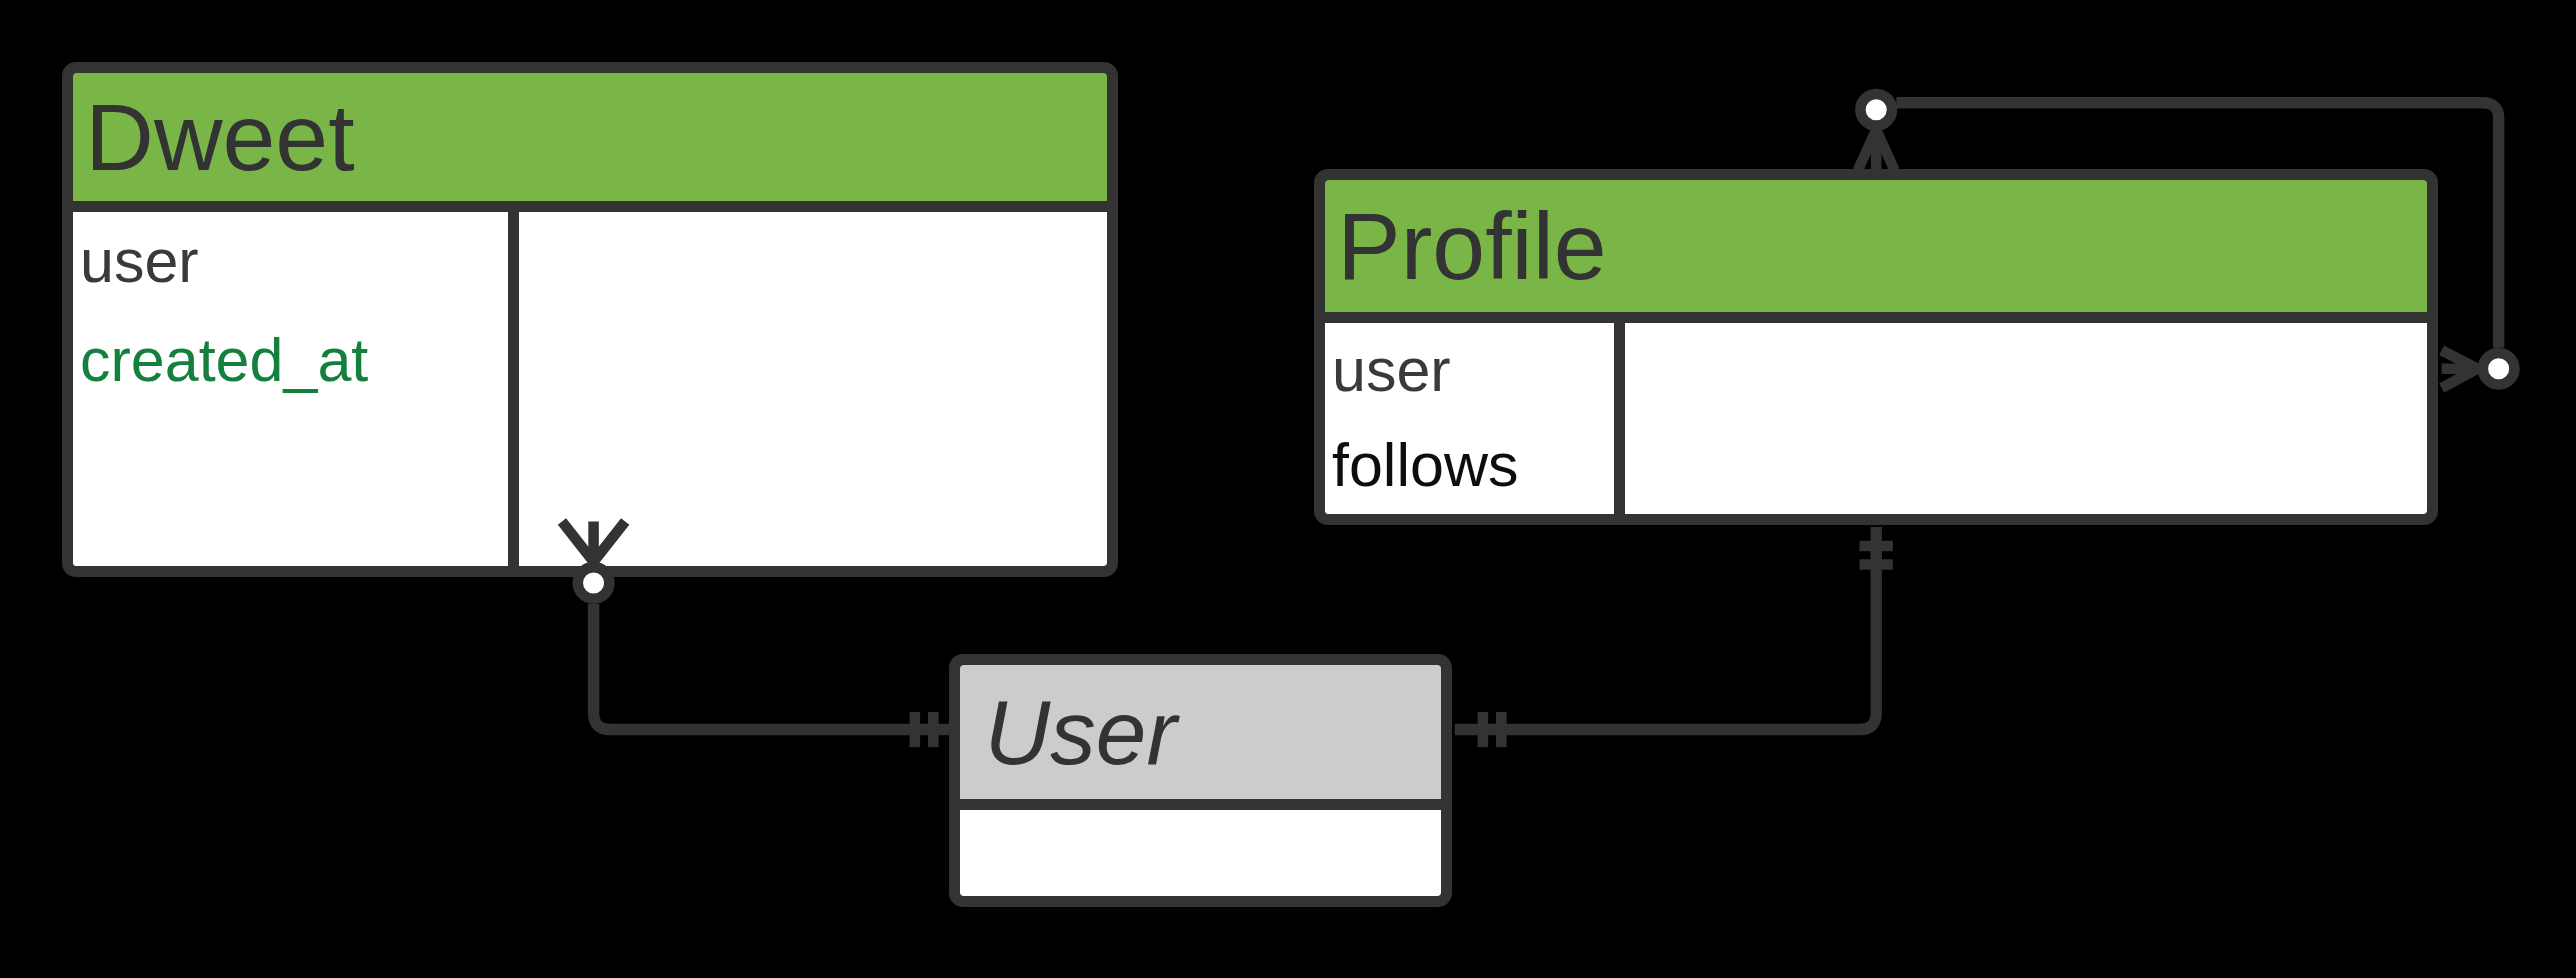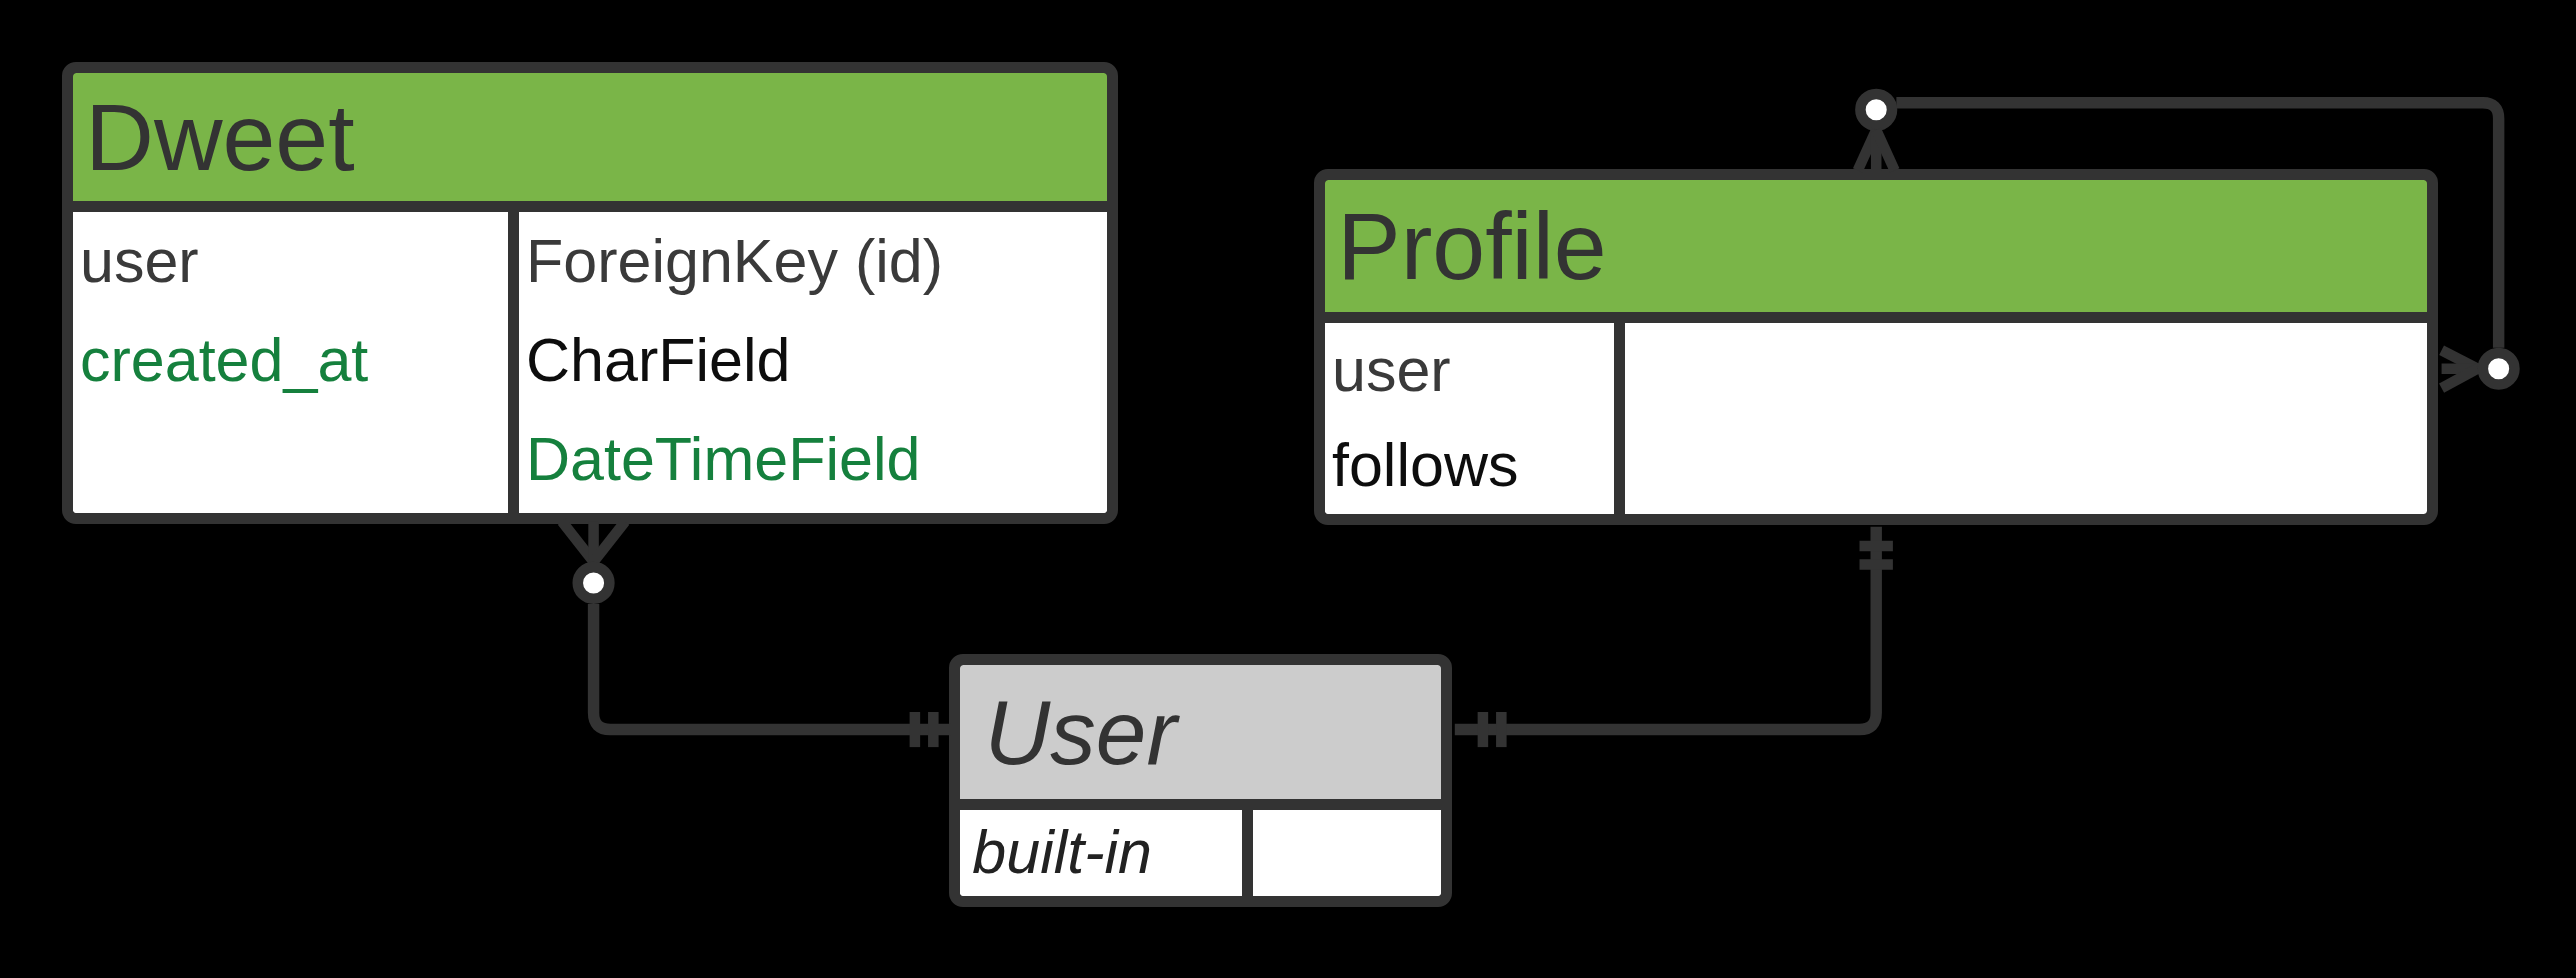--- a/index.html
+++ b/index.html
@@ -84,33 +84,28 @@
     fill:#ffffff;
     stroke:#333333;
     stroke-width:12px;
   }
 </style>
 </head>
 <body>
 
 <div id="canvas">
 
-  <div class="etable dweet" style="left:62px;top:62px;width:1056px;height:462px;">
+  <div class="etable dweet" style="left:62px;top:62px;width:1056px;height:515px;">
     <div class="ehead green" style="height:128px;">
       <span class="etitle">Dweet</span>
     </div>
     <div class="ebody">
       <div class="colnames" style="width:446px;">
         <div class="cell c-rel">user</div>
         <div class="cell c-auto">created_at</div>
-      </div>
-      <div class="coltypes">
-        <div class="cell c-rel">ForeignKey (id)</div>
-        <div class="cell c-plain">CharField</div>
-        <div class="cell c-auto">DateTimeField</div>
       </div>
     </div>
   </div>
 
   <div class="etable profile" style="left:1314px;top:169px;width:1124px;height:356px;">
     <div class="ehead green" style="height:132px;">
       <span class="etitle">Profile</span>
     </div>
     <div class="ebody">
       <div class="colnames" style="width:300px;">
@@ -118,23 +113,20 @@
         <div class="cell c-plain">follows</div>
       </div>
     </div>
   </div>
 
   <div class="etable user" style="left:949px;top:654px;width:503px;height:253px;">
     <div class="ehead gray" style="height:134px;padding-left:24.6px;">
       <span class="etitle italic" style="font-size:91px;">User</span>
     </div>
     <div class="ebody">
-      <div class="colnames" style="width:293px;">
-        <div class="cell c-builtin" style="padding-left:12.3px;">built-in</div>
-      </div>
       <div class="coltypes">
         <div class="cell c-plain"></div>
       </div>
     </div>
   </div>
 
   <svg id="edges" viewBox="0 0 2934 1114">
 
     <g>
       <g>

